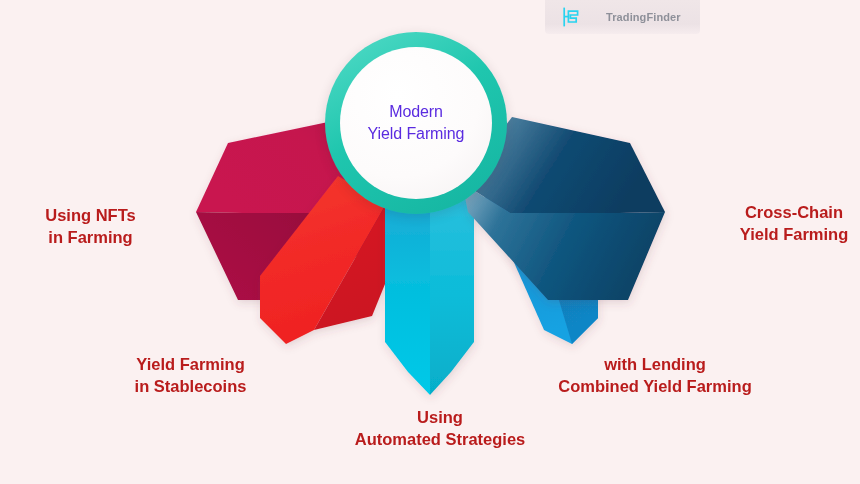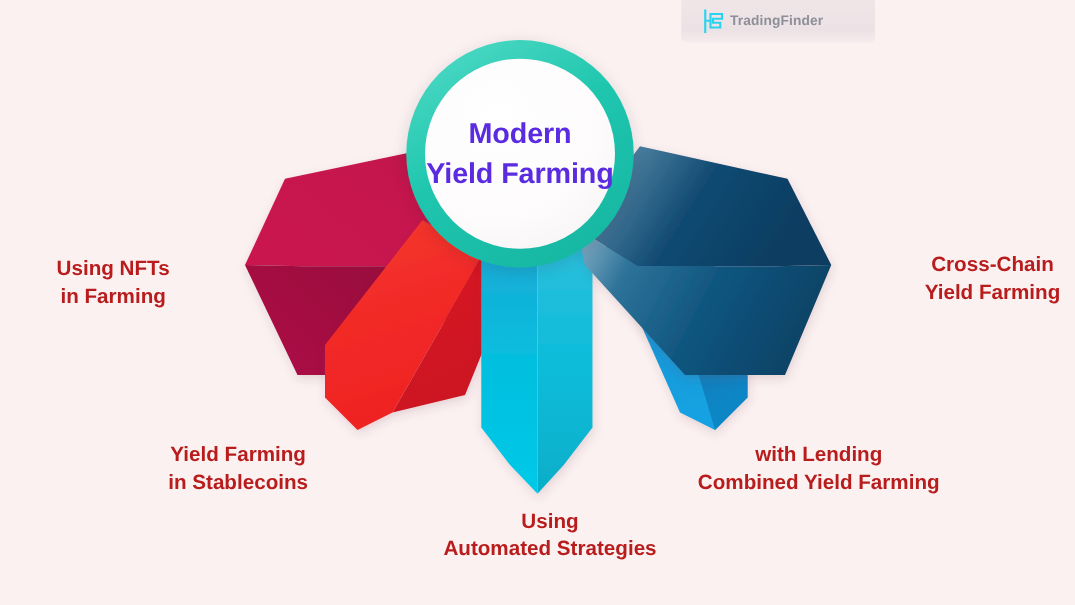--- a/index.html
+++ b/index.html
@@ -36,21 +36,21 @@
     height: 34px;
     background: linear-gradient(180deg, #f0e6e8 0%, #ece2e5 70%, #f6ecee 100%);
     border-radius: 0 0 4px 4px;
   }
   .logo-wrap {
     position: absolute;
     left: 560px;
     top: 5px;
     display: flex;
     align-items: center;
-    gap: 2px;
+    gap: 24px;
   }
   .logo-text {
     font-size: 11px;
     font-weight: 600;
     color: #8e9099;
     letter-spacing: 0.1px;
   }
 
   
   .center-circle {
@@ -71,22 +71,22 @@
     height: 152px;
     border-radius: 50%;
     background: radial-gradient(circle at 38% 32%, #ffffff 0%, #fdfbfb 58%, #f4f0f1 100%);
     display: flex;
     flex-direction: column;
     align-items: center;
     justify-content: center;
   }
   .center-title {
     color: #5a2be0;
-    font-size: 23px;
-    font-weight: bold;
+    font-size: 16px;
+    font-weight: normal;
     line-height: 1.38;
     text-align: center;
     letter-spacing: -0.1px;
     white-space: nowrap;
   }
 
   
   .label {
     position: absolute;
     color: #b91c1c;

